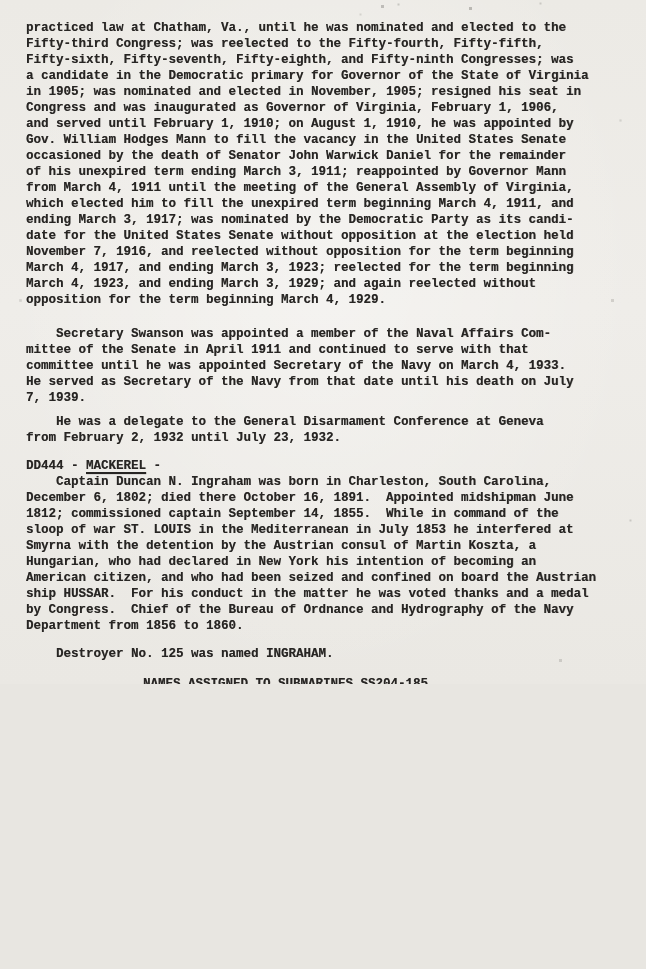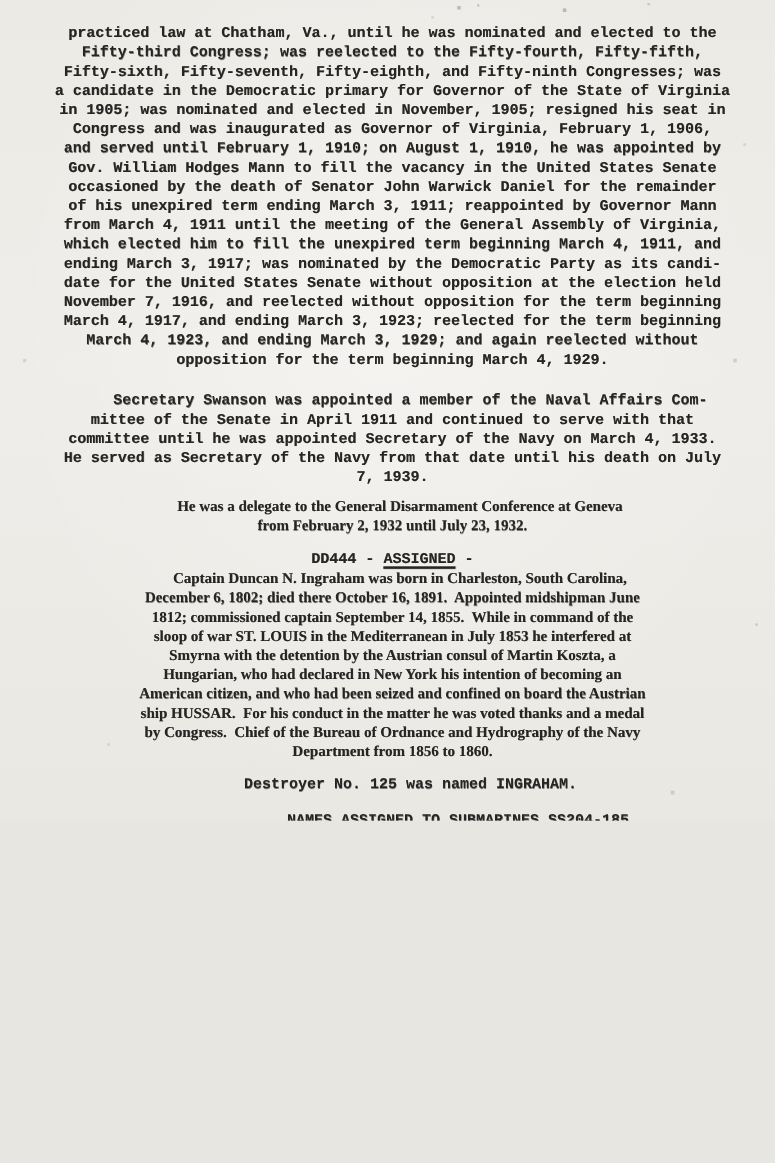--- a/index.html
+++ b/index.html
@@ -16,30 +16,29 @@
       radial-gradient(ellipse at 50% 40%, rgba(255,255,255,0.35), rgba(0,0,0,0) 70%),
       linear-gradient(180deg, #eceae5 0%, #efede9 45%, #eae8e3 100%);
     color: #272523;
     font-family: "Liberation Mono", "DejaVu Sans Mono", monospace;
     font-size: 12.5px;
     font-weight: 700;
     line-height: 16px;
     padding: 20px 18px 0 26px;
     overflow: hidden;
     text-shadow: 0.3px 0.2px 0.3px rgba(40,38,36,0.55);
-    text-align: center;
   }
   .para {
     margin: 0;
     white-space: pre-wrap;
   }
   .m18 { margin-bottom: 18px; }
   .m17 { margin-bottom: 8px; }
   .m14 { margin-bottom: 14px; }
-  .m12 { margin-bottom: 12px; font-family: Liberation Serif, serif; }
+  .m12 { margin-bottom: 12px; }
   .m16 { margin-bottom: 16px; }
   .m2  { margin-bottom: 2px; }
   .heading-line {
     margin: 0;
     white-space: pre;
   }
   .u {
     text-decoration: underline;
     text-decoration-thickness: 1.5px;
     text-underline-offset: 3px;
@@ -116,21 +115,21 @@
 
   <p class="para m17">    Secretary Swanson was appointed a member of the Naval Affairs Com-
 mittee of the Senate in April 1911 and continued to serve with that
 committee until he was appointed Secretary of the Navy on March 4, 1933.
 He served as Secretary of the Navy from that date until his death on July
 7, 1939.</p>
 
   <p class="para m12">    He was a delegate to the General Disarmament Conference at Geneva
 from February 2, 1932 until July 23, 1932.</p>
 
-  <p class="heading-line m18"><span>DD444 - </span><span class="u">ASSIGNED</span><span> -</span></p>
+  <p class="heading-line m18"><span>DD444 - </span><span class="u">MACKEREL</span><span> -</span></p>
 
   <p class="para m12">    Captain Duncan N. Ingraham was born in Charleston, South Carolina,
 December 6, 1802; died there October 16, 1891.  Appointed midshipman June
 1812; commissioned captain September 14, 1855.  While in command of the
 sloop of war ST. LOUIS in the Mediterranean in July 1853 he interfered at
 Smyrna with the detention by the Austrian consul of Martin Koszta, a
 Hungarian, who had declared in New York his intention of becoming an
 American citizen, and who had been seized and confined on board the Austrian
 ship HUSSAR.  For his conduct in the matter he was voted thanks and a medal
 by Congress.  Chief of the Bureau of Ordnance and Hydrography of the Navy

